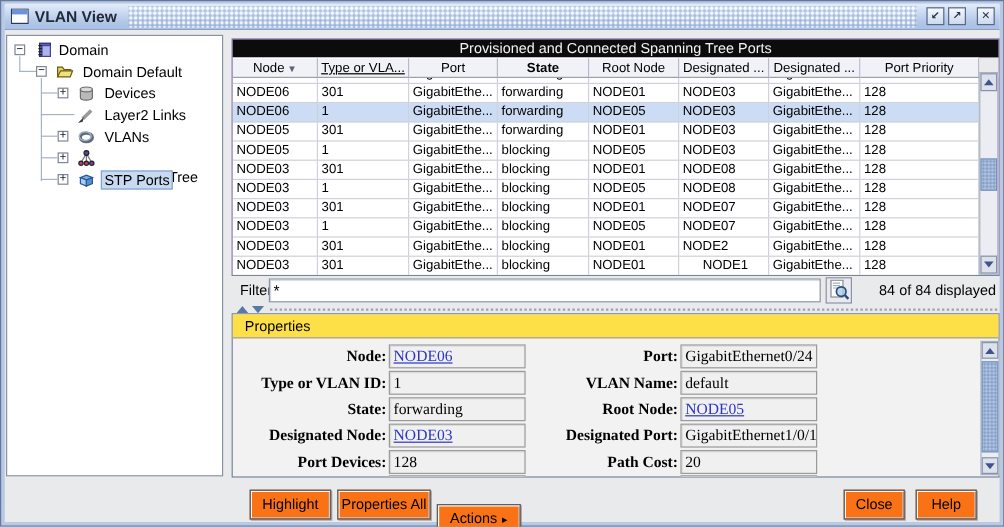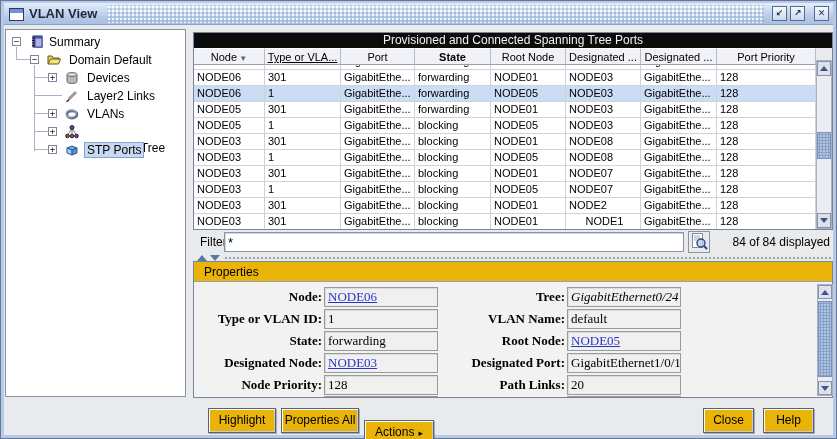--- a/index.html
+++ b/index.html
@@ -103,38 +103,38 @@
   .spl-tri{ position:absolute; top:1px; width:0; height:0; }
   .spl-up{ left:4px; border-left:5px solid transparent; border-right:5px solid transparent; border-bottom:6px solid #5878a8; }
   .spl-down{ left:17px; border-left:5px solid transparent; border-right:5px solid transparent; border-top:6px solid #5878a8; }
   .spl-dots{ position:absolute; left:32px; right:2px; top:3px; border-top:2px dotted #9aa3b2; }
   
   .props-panel{
     position:absolute; left:193px; top:261px; width:640px; height:137px;
     border:1px solid #78849a; background:#f2f2f3;
   }
   .props-title{
-    position:absolute; left:0; top:0; width:100%; height:20px; background:#eab308;
+    position:absolute; left:0; top:0; width:100%; height:20px; background:#fde047;
     border-bottom:1px solid #9aa1ae; font-size:12px; color:#000; line-height:20px; padding-left:10px;
   }
   .props-content{ position:absolute; left:0; top:21px; width:638px; height:114px; overflow:hidden; }
   .plabel{
     position:absolute; font-family:"Liberation Serif","DejaVu Serif",serif; font-weight:bold;
     font-size:13px; color:#000; text-align:right; white-space:nowrap; line-height:20px;
   }
   .pbox{
     position:absolute; width:114px; height:20px; background:#f0f0f0;
     border:1px solid #9a9a9a; box-shadow:inset 1px 1px 0 #dcdcdc;
     font-family:"Liberation Serif","DejaVu Serif",serif; font-size:13px; line-height:18px;
     padding-left:3px; overflow:hidden; white-space:nowrap;
   }
   .plink{ color:#2a35c8; text-decoration:underline; cursor:pointer; }
   
   .btn{
-    position:absolute; top:408px; height:25px; background:#eab308;
+    position:absolute; top:408px; height:25px; background:#f97316;
     border:1px solid #58636d;
     box-shadow:inset 1px 1px 0 #fff, inset -1px -1px 0 #c6ccd2, 1px 1px 0 rgba(90,100,110,.45);
     font-family:"Liberation Sans","DejaVu Sans",sans-serif; font-size:12px; color:#000;
     text-align:center; line-height:22px; cursor:default; white-space:nowrap;
   }
   .actions-arrow{ font-size:9px; margin-left:4px; }
 </style>
 </head>
 <body>
 
@@ -166,21 +166,21 @@
       <div class="expander" style="left: 6px; top: 7px;">−</div>
       <div class="ticon" style="left: 22px; top: 4px;"><svg width="16" height="16">
           <rect x="5" y="2" width="9" height="11" fill="#5d5dbd" stroke="#2a2a6a"></rect>
           <rect x="7" y="4" width="7" height="9" fill="#aeb4ea" stroke="#44449a"></rect>
           <line x1="4" y1="4" x2="7" y2="4" stroke="#222"></line>
           <line x1="4" y1="6.5" x2="7" y2="6.5" stroke="#222"></line>
           <line x1="4" y1="9" x2="7" y2="9" stroke="#222"></line>
           <line x1="4" y1="11.5" x2="7" y2="11.5" stroke="#222"></line>
         </svg></div>
       <div class="tree-row" style="left: 40px; top: 3px;">
-        <span class="tree-label">Summary</span>
+        <span class="tree-label">Domain</span>
       </div>
       <div class="expander" style="left: 24px; top: 25px;">−</div>
       <div class="ticon" style="left: 40px; top: 22px;"><svg width="16" height="16">
           <path d="M2 12 L2 4 L6 4 L7.5 6 L13 6 L13 7" fill="#e8d35c" stroke="#6b5a14"></path>
           <path d="M2 12 L4.5 7 L14.5 7 L12.5 12 Z" fill="#f2e27e" stroke="#6b5a14"></path>
         </svg></div>
       <div class="tree-row" style="left: 60px; top: 21px;">
         <span class="tree-label">Domain Default</span>
       </div>
       <div class="expander" style="left: 42px; top: 43px;">+</div>
@@ -392,31 +392,31 @@
     <div class="props-title">Properties</div>
     <div class="props-content" id="props">
         <div class="plabel" style="left: 2px; top: 4px; width: 126px;">Node:</div>
         <div class="pbox" style="left: 130px; top: 4px;"><span class="plink">NODE06</span></div>
         <div class="plabel" style="left: 2px; top: 26px; width: 126px;">Type or VLAN ID:</div>
         <div class="pbox" style="left: 130px; top: 26px;">1</div>
         <div class="plabel" style="left: 2px; top: 48px; width: 126px;">State:</div>
         <div class="pbox" style="left: 130px; top: 48px;">forwarding</div>
         <div class="plabel" style="left: 2px; top: 70px; width: 126px;">Designated Node:</div>
         <div class="pbox" style="left: 130px; top: 70px;"><span class="plink">NODE03</span></div>
-        <div class="plabel" style="left: 2px; top: 92px; width: 126px;">Node Priority:</div>
+        <div class="plabel" style="left: 2px; top: 92px; width: 126px;">Port Devices:</div>
         <div class="pbox" style="left: 130px; top: 92px;">128</div>
-        <div class="plabel" style="left: 250px; top: 4px; width: 121px;">Tree:</div>
-        <div class="pbox" style="left: 373px; top: 4px; font-style: italic;">GigabitEthernet0/24</div>
+        <div class="plabel" style="left: 250px; top: 4px; width: 121px;">Port:</div>
+        <div class="pbox" style="left: 373px; top: 4px;">GigabitEthernet0/24</div>
         <div class="plabel" style="left: 250px; top: 26px; width: 121px;">VLAN Name:</div>
         <div class="pbox" style="left: 373px; top: 26px;">default</div>
         <div class="plabel" style="left: 250px; top: 48px; width: 121px;">Root Node:</div>
         <div class="pbox" style="left: 373px; top: 48px;"><span class="plink">NODE05</span></div>
         <div class="plabel" style="left: 250px; top: 70px; width: 121px;">Designated Port:</div>
         <div class="pbox" style="left: 373px; top: 70px;">GigabitEthernet1/0/18</div>
-        <div class="plabel" style="left: 250px; top: 92px; width: 121px;">Path Links:</div>
+        <div class="plabel" style="left: 250px; top: 92px; width: 121px;">Path Cost:</div>
         <div class="pbox" style="left: 373px; top: 92px;">20</div>
         <div class="pbox" style="left: 130px; top: 113px;"></div>
         <div class="pbox" style="left: 373px; top: 113px;"></div>
       </div>
     <div class="vscroll" style="left:623px; top:22px; height:112px;">
       <div class="sb-btn" style="top:0; height:14px;">
           <i class="tri-up"></i>
         </div>
       <div class="sb-thumb" style="top:16px; height:76px;"></div>
       <div class="sb-btn" style="bottom:0; height:14px;">

